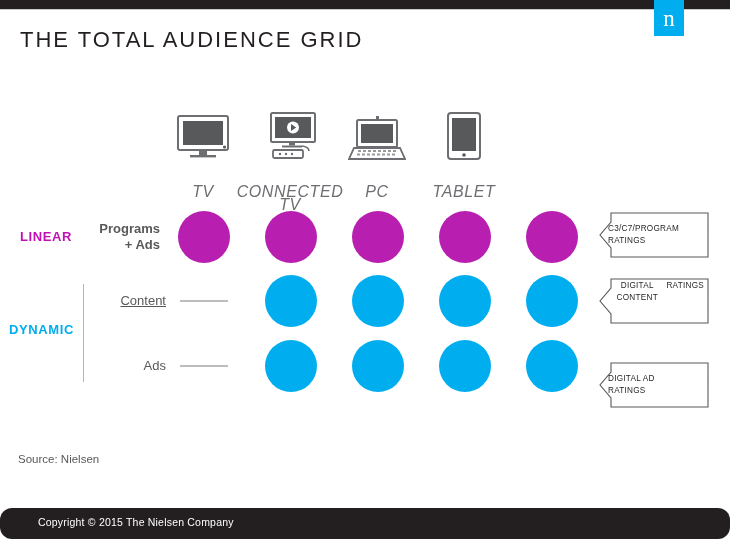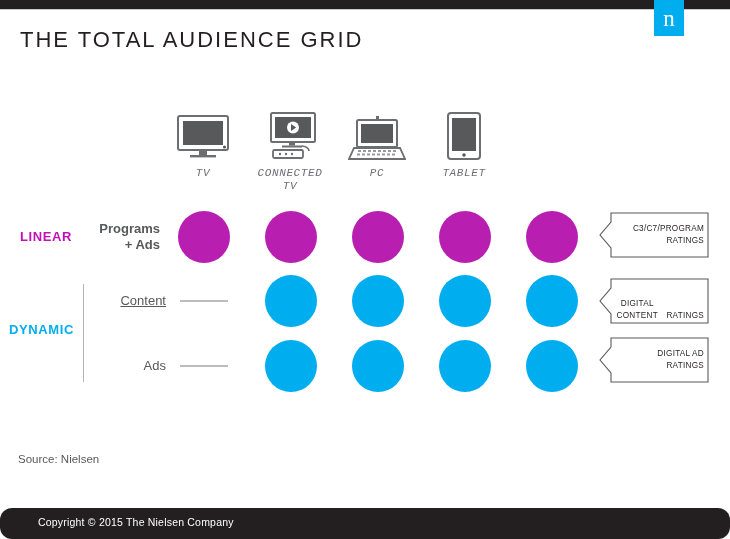--- a/index.html
+++ b/index.html
@@ -62,27 +62,26 @@
     width: 112px;
     text-align: center;
   }
   .device-icon {
     height: 52px;
     display: flex;
     align-items: flex-end;
     justify-content: center;
   }
   .device-label {
-    margin-top: 5px;
-    font-size: 11px;
+    margin-top: 23px;
+    font-size: 16px;
     font-style: italic;
     letter-spacing: 0.6px;
     color: #6d6e71;
     line-height: 13px;
-    font-family: Liberation Mono, monospace;
   }
 
   
   .group-label {
     position: absolute;
     font-size: 13px;
     font-weight: bold;
     letter-spacing: 0.6px;
   }
   .group-linear  { left: 20px; top: 229px; color: #c210b5; }
@@ -125,21 +124,21 @@
   .callout {
     position: absolute;
     width: 106px;
     border: 1px solid #58595b;
     background: #ffffff;
     font-size: 8.2px;
     letter-spacing: 0.25px;
     color: #231f20;
     text-align: center;
     display: flex;
-    align-items: flex-end;
+    align-items: flex-start;
     justify-content: center;
     line-height: 12px;
     padding: 2px 4px;
   }
 
   
   .source {
     position: absolute;
     left: 18px; top: 453px;
     font-size: 11.5px;
@@ -290,21 +289,21 @@
   <div style="position:absolute;left:598px;top:278px;width:112px;height:46px">
     <svg width="112" height="46" viewBox="0 0 112 46" style="position:absolute;left:0;top:0">
       <path d="M110 1 L13 1 L13 10 L2 23 L13 36 L13 45 L110 45 Z" fill="#ffffff" stroke="#58595b" stroke-width="1.1" stroke-linejoin="miter"></path>
     </svg>
     <div class="callout" style="position:absolute;left:6px;top:0;width:104px;height:46px;border:none;background:transparent;">
       <span>DIGITAL CONTENT</span>
       <span>RATINGS</span>
     </div>
   </div>
 
-  <div style="position:absolute;left:598px;top:337px;width:112px;height:38px">
+  <div style="position:absolute;left:598px;top:362px;width:112px;height:38px">
     <svg width="112" height="46" viewBox="0 0 112 46" style="position:absolute;left:0;top:0">
       <path d="M110 1 L13 1 L13 10 L2 23 L13 36 L13 45 L110 45 Z" fill="#ffffff" stroke="#58595b" stroke-width="1.1" stroke-linejoin="miter"></path>
     </svg>
     <div class="callout" style="position:absolute;left:6px;top:0;width:104px;height:46px;border:none;background:transparent;flex-direction:column">
       <span>DIGITAL AD</span>
       <span>RATINGS</span>
     </div>
   </div>
 
   <div class="source">Source: Nielsen</div>

